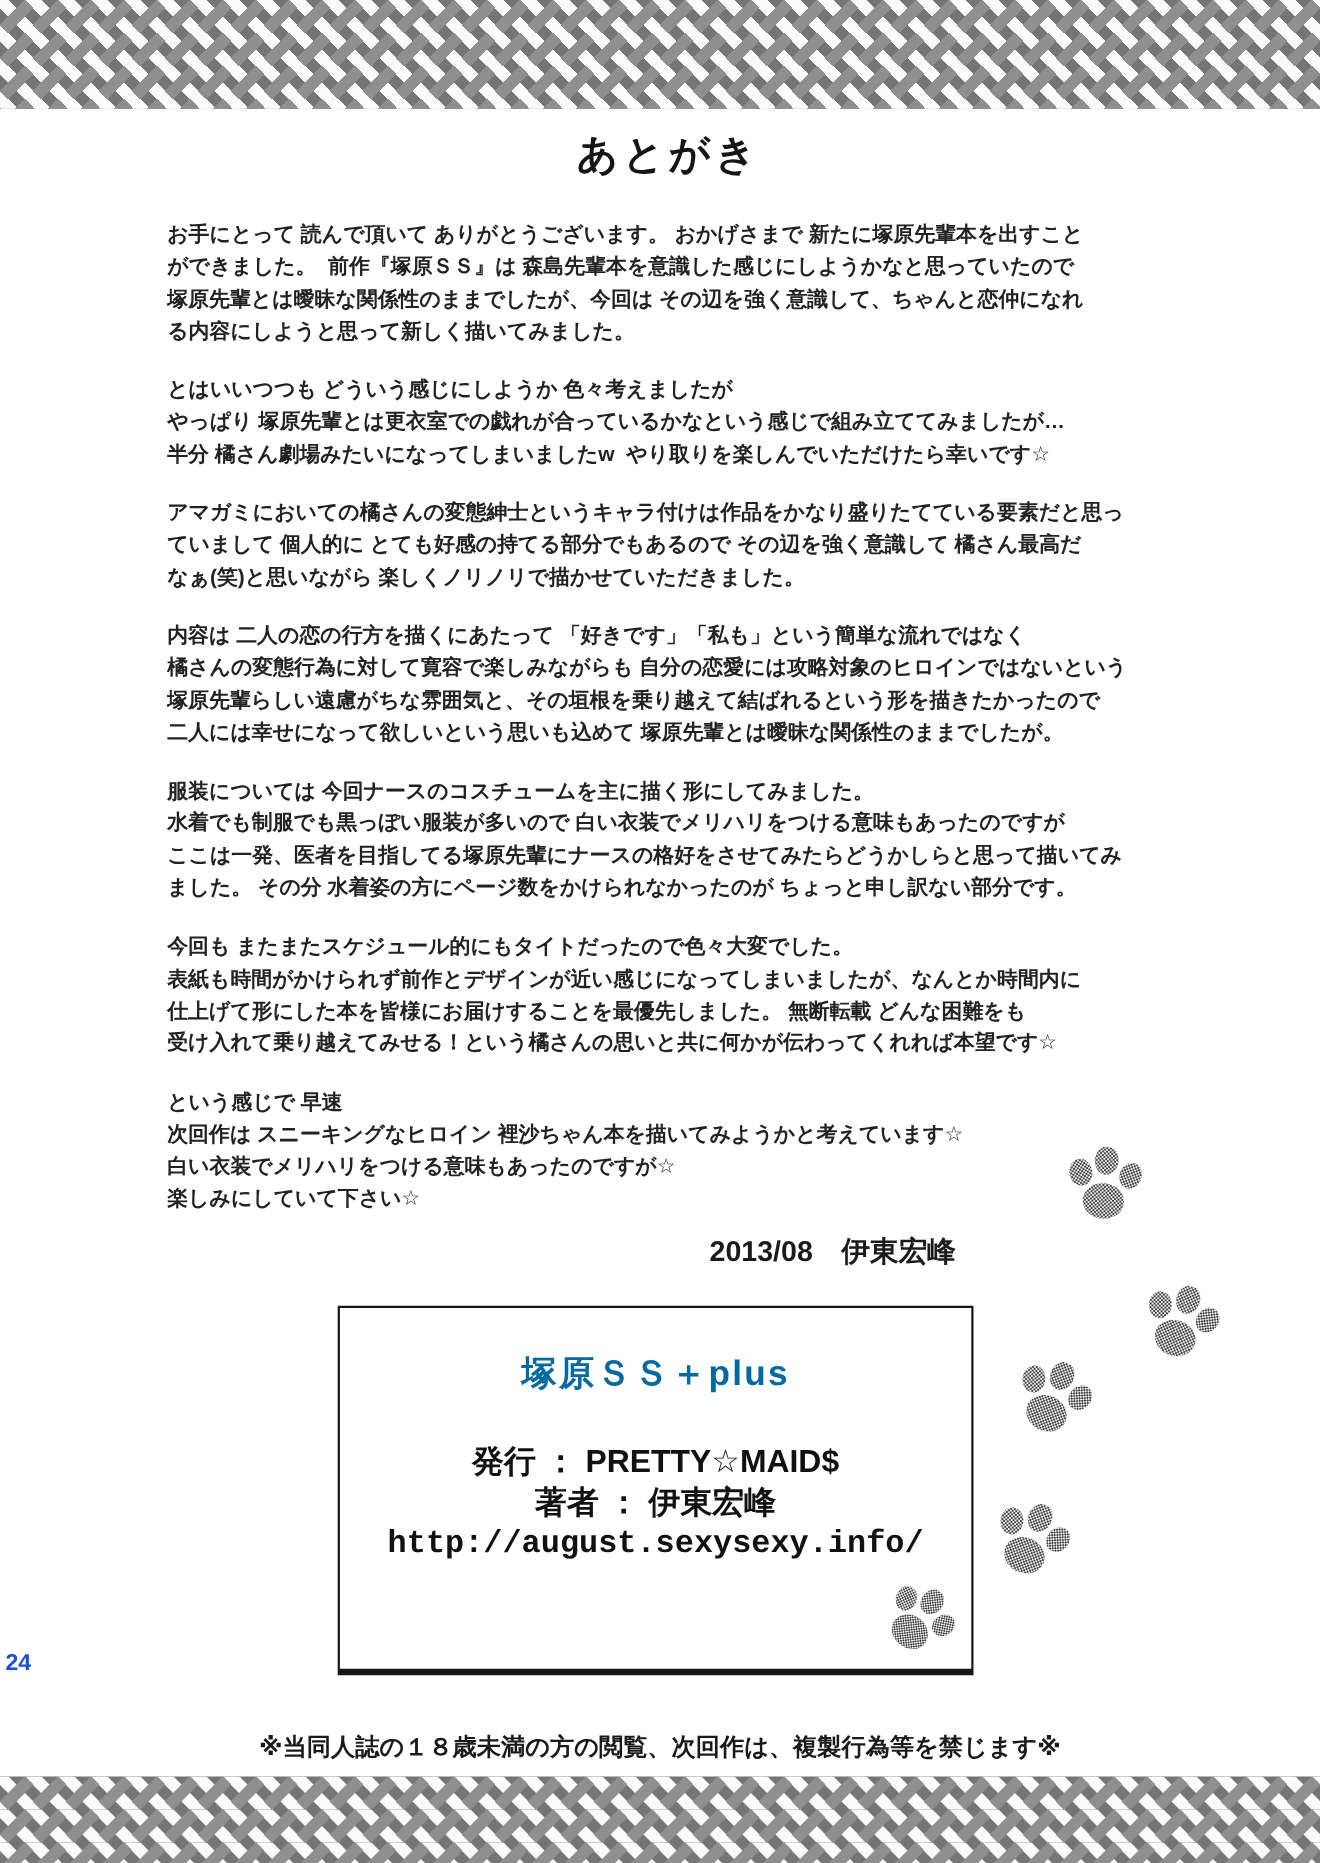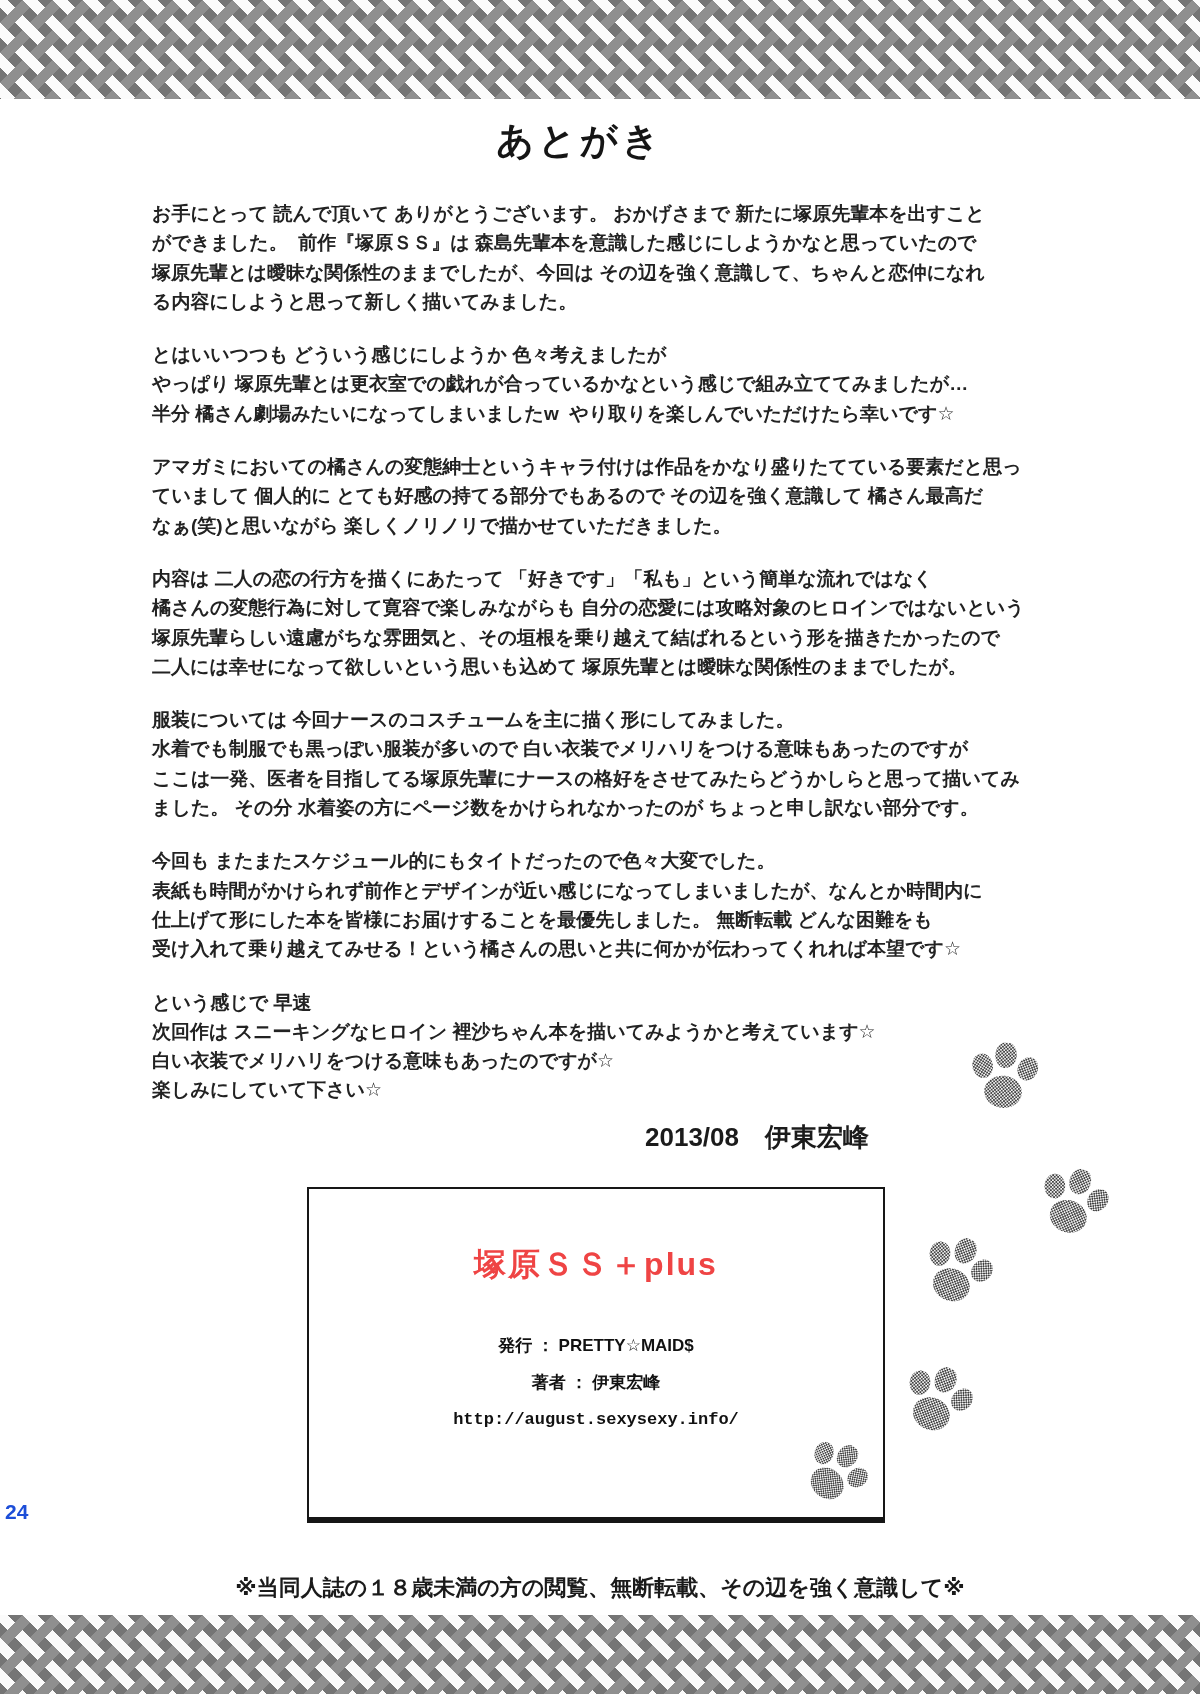--- a/index.html
+++ b/index.html
@@ -14,39 +14,39 @@
       linear-gradient(45deg,#fbfbfb 12%,transparent 0,transparent 88%,#fbfbfb 0),
       linear-gradient(135deg,transparent 37%,#8f8f8f 0,#8f8f8f 63%,transparent 0),
       linear-gradient(45deg,transparent 37%,#fbfbfb 0,#fbfbfb 63%,transparent 0),
       #757575;
     background-size:30px 30px;
   }
   .band-top{top:0;height:99px;}
   .band-bottom{top:1615px;height:79px;}
   .page-title{
     position:absolute;top:116px;left:0;width:1160px;text-align:center;
-    font-size:37px;font-weight:bold;letter-spacing:4px;color:#151515;
+    font-size:37px;font-weight:bold;letter-spacing:4px;color:#151515;padding-left:28px;
   }
   .content{
     position:absolute;left:152px;top:199px;width:868px;
     font-size:19px;font-weight:600;line-height:29.3px;color:#222;
   }
   .para{margin:0 0 24px 0;}
   .line{display:block;white-space:pre;}
   .signature{
     position:absolute;left:645px;top:1120px;
     font-size:26px;font-weight:600;white-space:pre;color:#1b1b1b;
   }
   .colophon{
     position:absolute;left:307px;top:1187px;width:574px;height:328px;
     border:2px solid #161616;border-bottom-width:6px;
     text-align:center;background:transparent;
   }
-  .colophon-title{margin-top:54px;font-size:32px;font-weight:600;letter-spacing:2px;color:#ef4444;}
-  .colophon-lines{margin-top:40px;font-size:17px;font-weight:600;line-height:37px;color:#111;}
+  .colophon-title{margin-top:38px;font-size:32px;font-weight:600;letter-spacing:2px;color:#0369a1;}
+  .colophon-lines{margin-top:40px;font-size:29px;font-weight:600;line-height:37px;color:#111;}
   .colophon-url{font-family:"Liberation Mono","DejaVu Sans Mono",monospace;font-weight:600;letter-spacing:0;}
   .page-number{
     position:absolute;left:5px;top:1500px;
     font-size:21px;font-weight:bold;color:#1d4ed8;
   }
   .disclaimer{
     position:absolute;left:0;top:1573px;width:1200px;text-align:center;
     font-size:22px;font-weight:600;color:#1a1a1a;
   }
   .paw{position:absolute;}
@@ -141,17 +141,17 @@
     <div class="colophon-title">塚原ＳＳ＋plus</div>
     <div class="colophon-lines">
       <div>発行 ： PRETTY☆MAID$</div>
       <div>著者 ： 伊東宏峰</div>
       <div class="colophon-url">http://august.sexysexy.info/</div>
     </div>
   </div>
 
   <div class="page-number">24</div>
 
-  <div class="disclaimer">※当同人誌の１８歳未満の方の閲覧、無断転載、その辺を強く意識して※</div>
+  <div class="disclaimer">※当同人誌の１８歳未満の方の閲覧、次回作は、複製行為等を禁じます※</div>
 
   <div class="hound band-bottom"></div>
 
 </div>
 
 </body></html>

